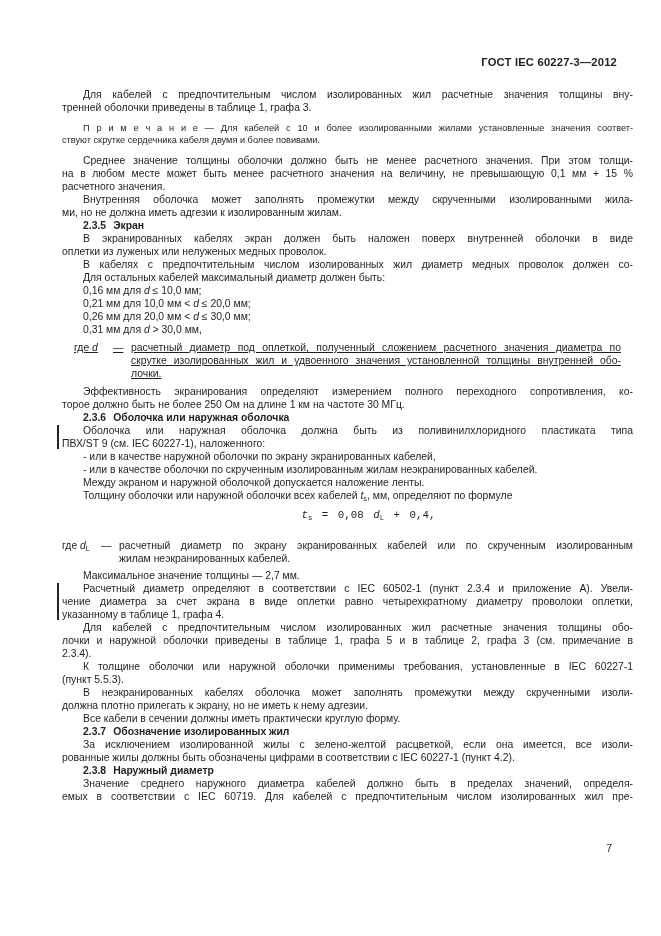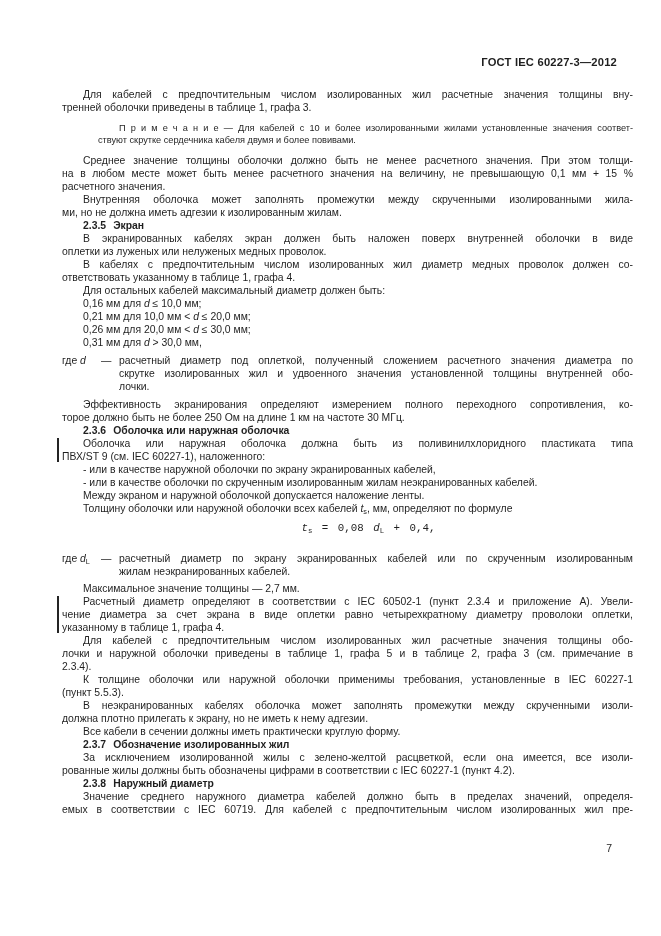--- a/index.html
+++ b/index.html
@@ -6,23 +6,23 @@
   .page{position:relative;width:661px;height:936px;background:#ffffff;
         font-family:"Liberation Sans","DejaVu Sans",sans-serif;color:#1f1f1f;overflow:hidden;margin:0 auto;}
   .hdr{position:absolute;top:56px;right:44px;font-size:11.2px;font-weight:700;letter-spacing:.2px;}
   .content{position:absolute;left:62px;top:88px;width:571px;font-size:10.4px;line-height:13px;}
   .ln{min-height:13px;}
   .j{text-align:justify;text-align-last:justify;}
   .ind{text-indent:21px;}
   .hd{font-weight:700;}
   .hnum{padding-right:7px;}
   .note{font-size:9.2px;line-height:11.5px;margin:9px 0 8px;}
-  .note .ln{min-height:11.5px;margin-left:36px;}
+  .note .ln{min-height:11.5px;}
   .gd{display:grid;grid-template-columns:39px 18px 1fr;}
-  .p-where-d{margin:5px 0;}
+  .p-where-d{margin:5px 12px;text-decoration:underline;}
   .p-where-dl{margin:0 0 4px 0;}
   .formula{margin:4px 0 14px 42px;text-align:center;font-size:10.8px;word-spacing:3px;font-family:Liberation Mono, monospace;}
   sub{font-size:7.3px;vertical-align:-2px;}
   i{font-style:italic;}
   .changed{position:relative;}
   .cbar{position:absolute;left:-5px;top:1px;bottom:1px;width:1.6px;background:#242424;}
   .pgnum{position:absolute;top:842px;right:49px;font-size:10.5px;}
 </style>
 </head>
 <body>
@@ -56,21 +56,20 @@
 
     <div class="ln ind hd"><span class="hnum">2.3.5</span><span>Экран</span></div>
 
     <div>
       <div class="ln ind j">В экранированных кабелях экран должен быть наложен поверх внутренней оболочки в виде</div>
       <div class="ln">оплетки из луженых или нелуженых медных проволок.</div>
     </div>
 
     <div>
       <div class="ln ind j">В кабелях с предпочтительным числом изолированных жил диаметр медных проволок должен со-</div>
-      <div class="ln">ответствовать указанному в таблице 1, графа 4.</div>
     </div>
 
     <div class="ln ind">Для остальных кабелей максимальный диаметр должен быть:</div>
 
     <div class="ln ind"><span>0,16 мм для </span><i>d</i><span> ≤ 10,0 мм;</span></div>
     <div class="ln ind"><span>0,21 мм для 10,0 мм &lt; </span><i>d</i><span> ≤ 20,0 мм;</span></div>
     <div class="ln ind"><span>0,26 мм для 20,0 мм &lt; </span><i>d</i><span> ≤ 30,0 мм;</span></div>
     <div class="ln ind"><span>0,31 мм для </span><i>d</i><span> &gt; 30,0 мм,</span></div>
 
     <div class="gd p-where-d">

